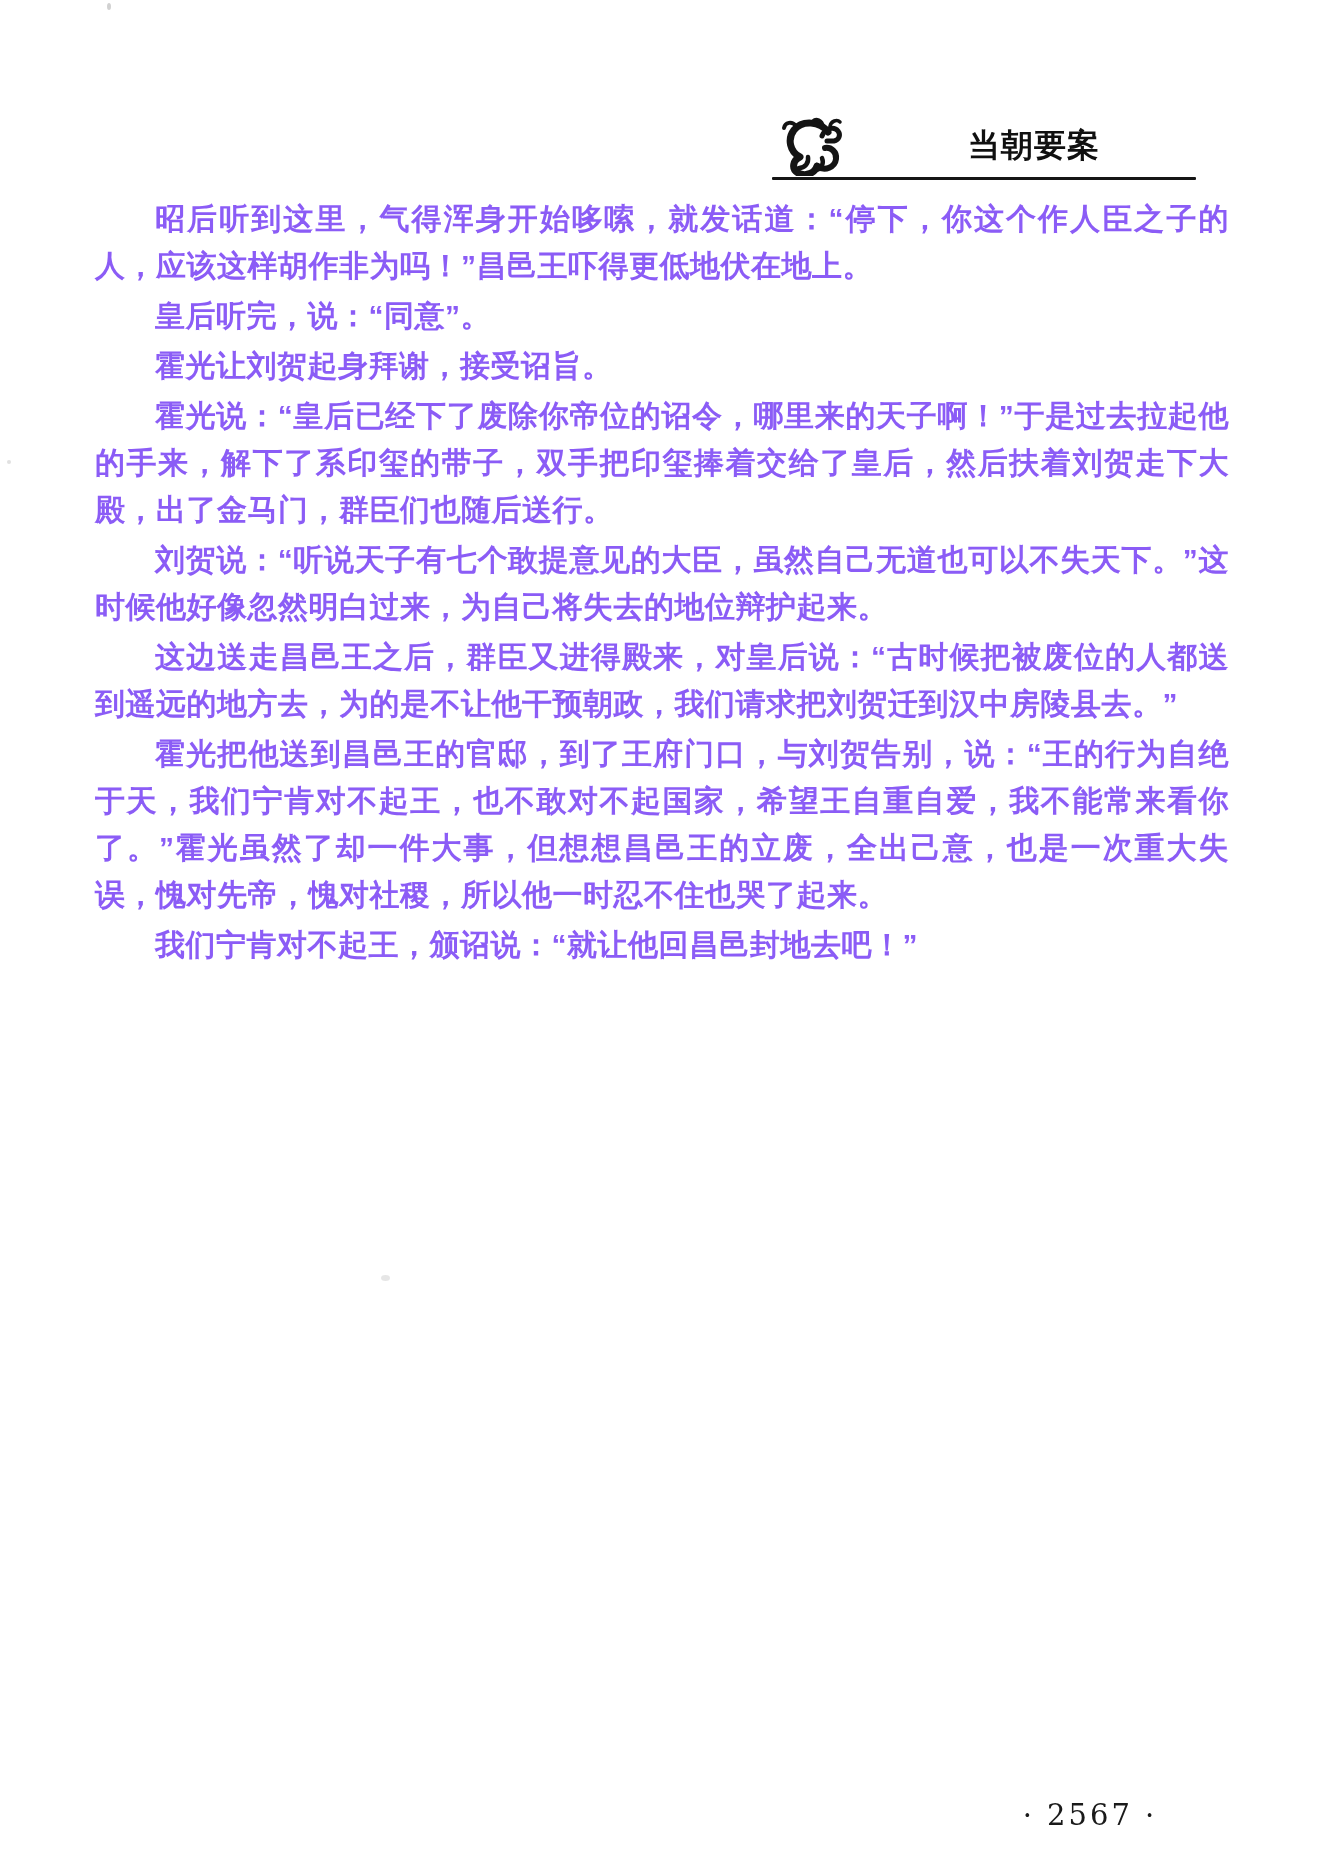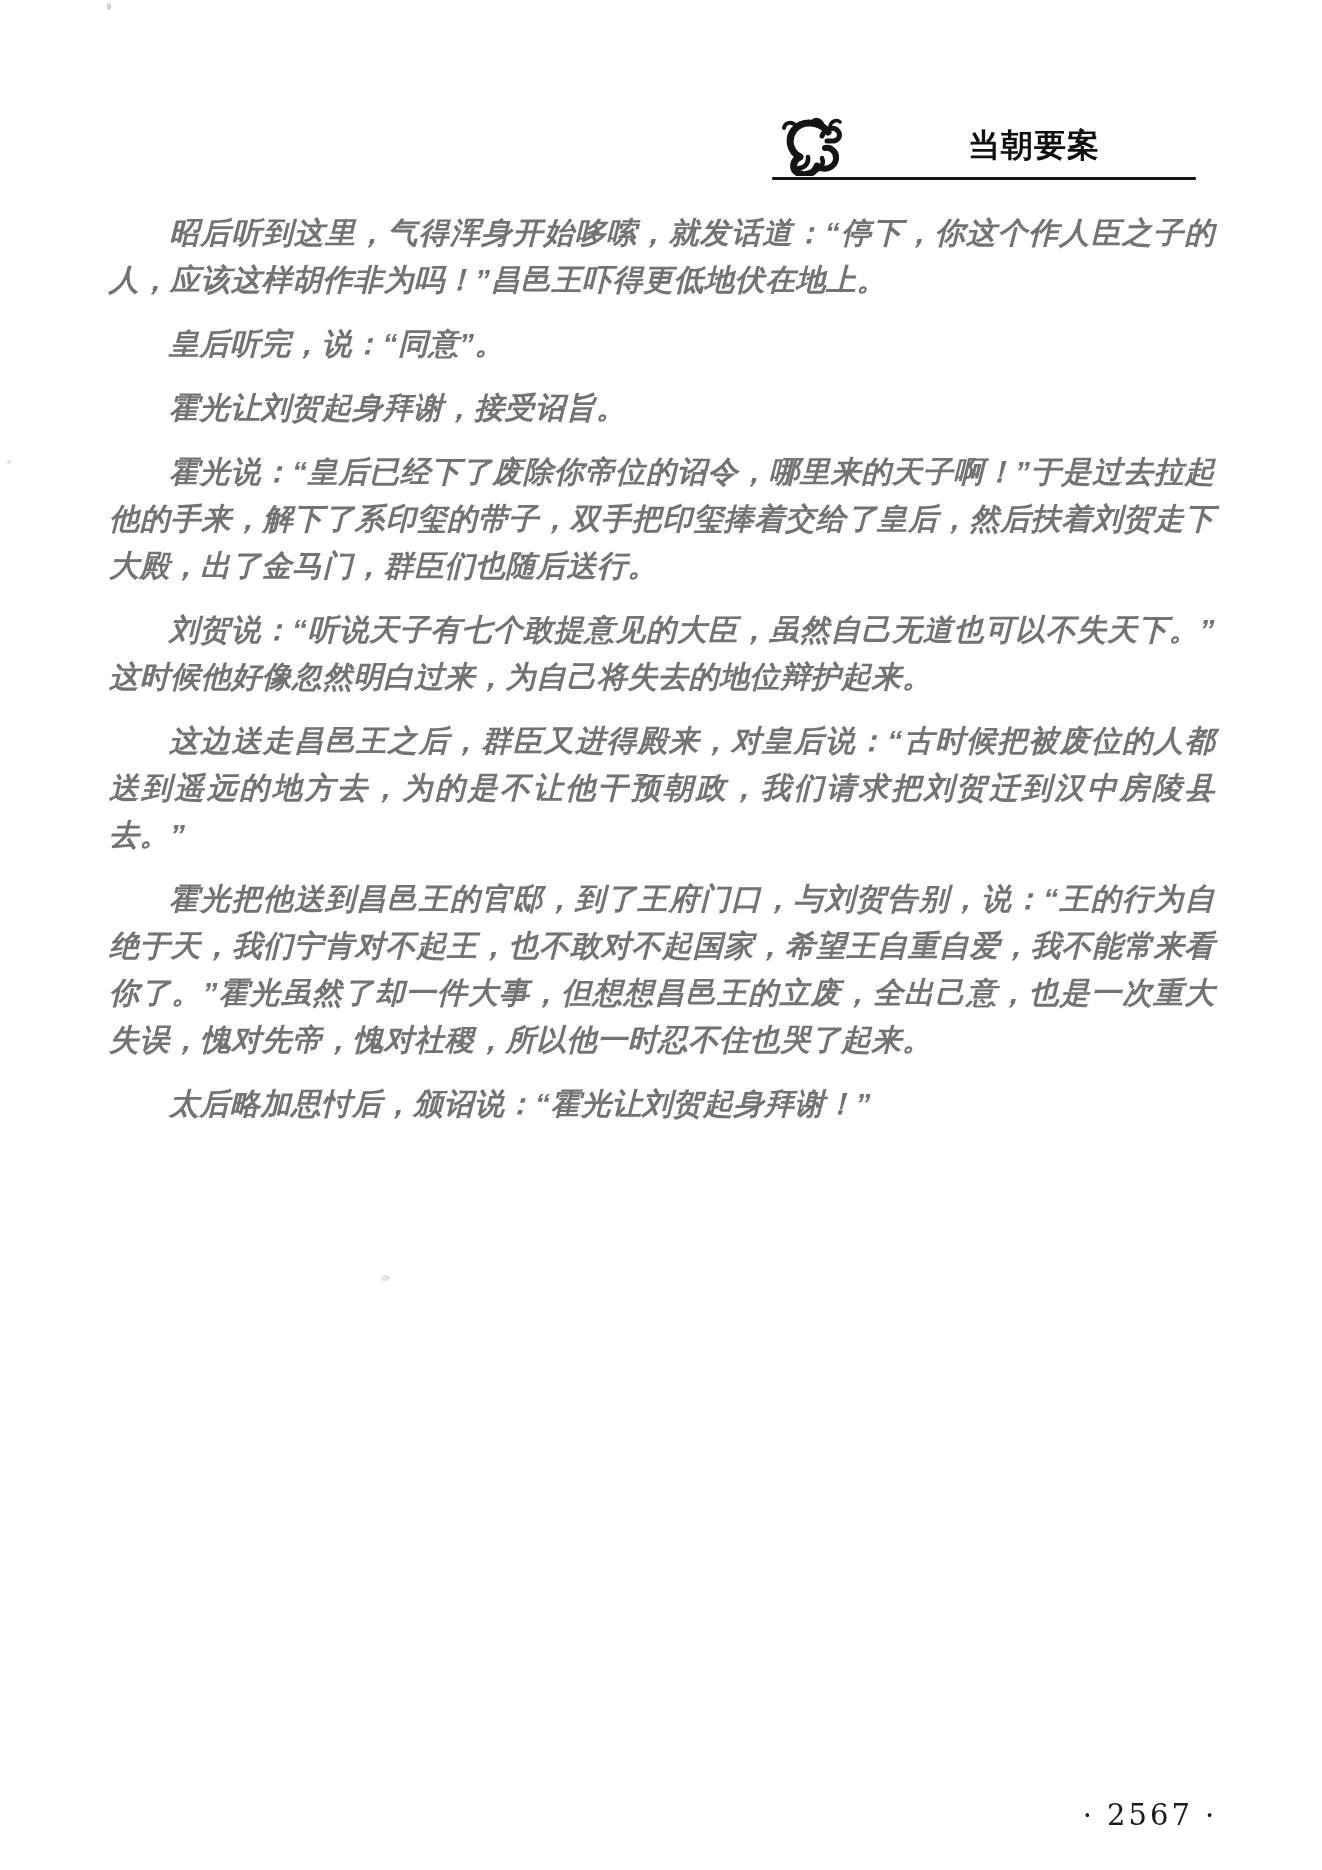--- a/index.html
+++ b/index.html
@@ -51,37 +51,36 @@
   }
 
   
   .body-text {
     position: absolute;
     left: 92px;
     top: 192px;
     width: 1140px;
   }
   .body-text p {
-    margin: 17px;
+    margin: 3px;
     font-size: 30px;
     line-height: 47px;
     font-weight: 600;
     text-indent: 2em;
     text-align: justify;
     text-align-last: left;
     text-justify: inter-ideograph;
     letter-spacing: 0.5px;
-    color: #737373;
-    font-style: italic;
+    color: #8b5cf6;
   }
 
   
   .footer {
     position: absolute;
-    left: 1060px;
+    left: 1000px;
     top: 1798px;
     width: 180px;
     text-align: center;
     font-family: "DejaVu Serif", "Liberation Serif", serif;
     font-size: 29px;
     letter-spacing: 3px;
     color: #1a1a1a;
     white-space: nowrap;
   }
 
@@ -122,20 +121,20 @@
 </div>
 
 <div class="body-text">
     <p>昭后听到这里，气得浑身开始哆嗦，就发话道：“停下，你这个作人臣之子的人，应该这样胡作非为吗！”昌邑王吓得更低地伏在地上。</p>
     <p>皇后听完，说：“同意”。</p>
     <p>霍光让刘贺起身拜谢，接受诏旨。</p>
     <p>霍光说：“皇后已经下了废除你帝位的诏令，哪里来的天子啊！”于是过去拉起他的手来，解下了系印玺的带子，双手把印玺捧着交给了皇后，然后扶着刘贺走下大殿，出了金马门，群臣们也随后送行。</p>
     <p>刘贺说：“听说天子有七个敢提意见的大臣，虽然自己无道也可以不失天下。”这时候他好像忽然明白过来，为自己将失去的地位辩护起来。</p>
     <p>这边送走昌邑王之后，群臣又进得殿来，对皇后说：“古时候把被废位的人都送到遥远的地方去，为的是不让他干预朝政，我们请求把刘贺迁到汉中房陵县去。”</p>
     <p>霍光把他送到昌邑王的官邸，到了王府门口，与刘贺告别，说：“王的行为自绝于天，我们宁肯对不起王，也不敢对不起国家，希望王自重自爱，我不能常来看你了。”霍光虽然了却一件大事，但想想昌邑王的立废，全出己意，也是一次重大失误，愧对先帝，愧对社稷，所以他一时忍不住也哭了起来。</p>
-    <p>太后略加思忖后，颁诏说：“霍光让刘贺起身拜谢！”</p>
+    <p>我们宁肯对不起王，颁诏说：“就让他回昌邑封地去吧！”</p>
   </div>
 
 <div class="footer">· 2567 ·</div>
 
 <div class="speck s1"></div>
 <div class="speck s2"></div>
 <div class="speck s3"></div>
 
 </body></html>

